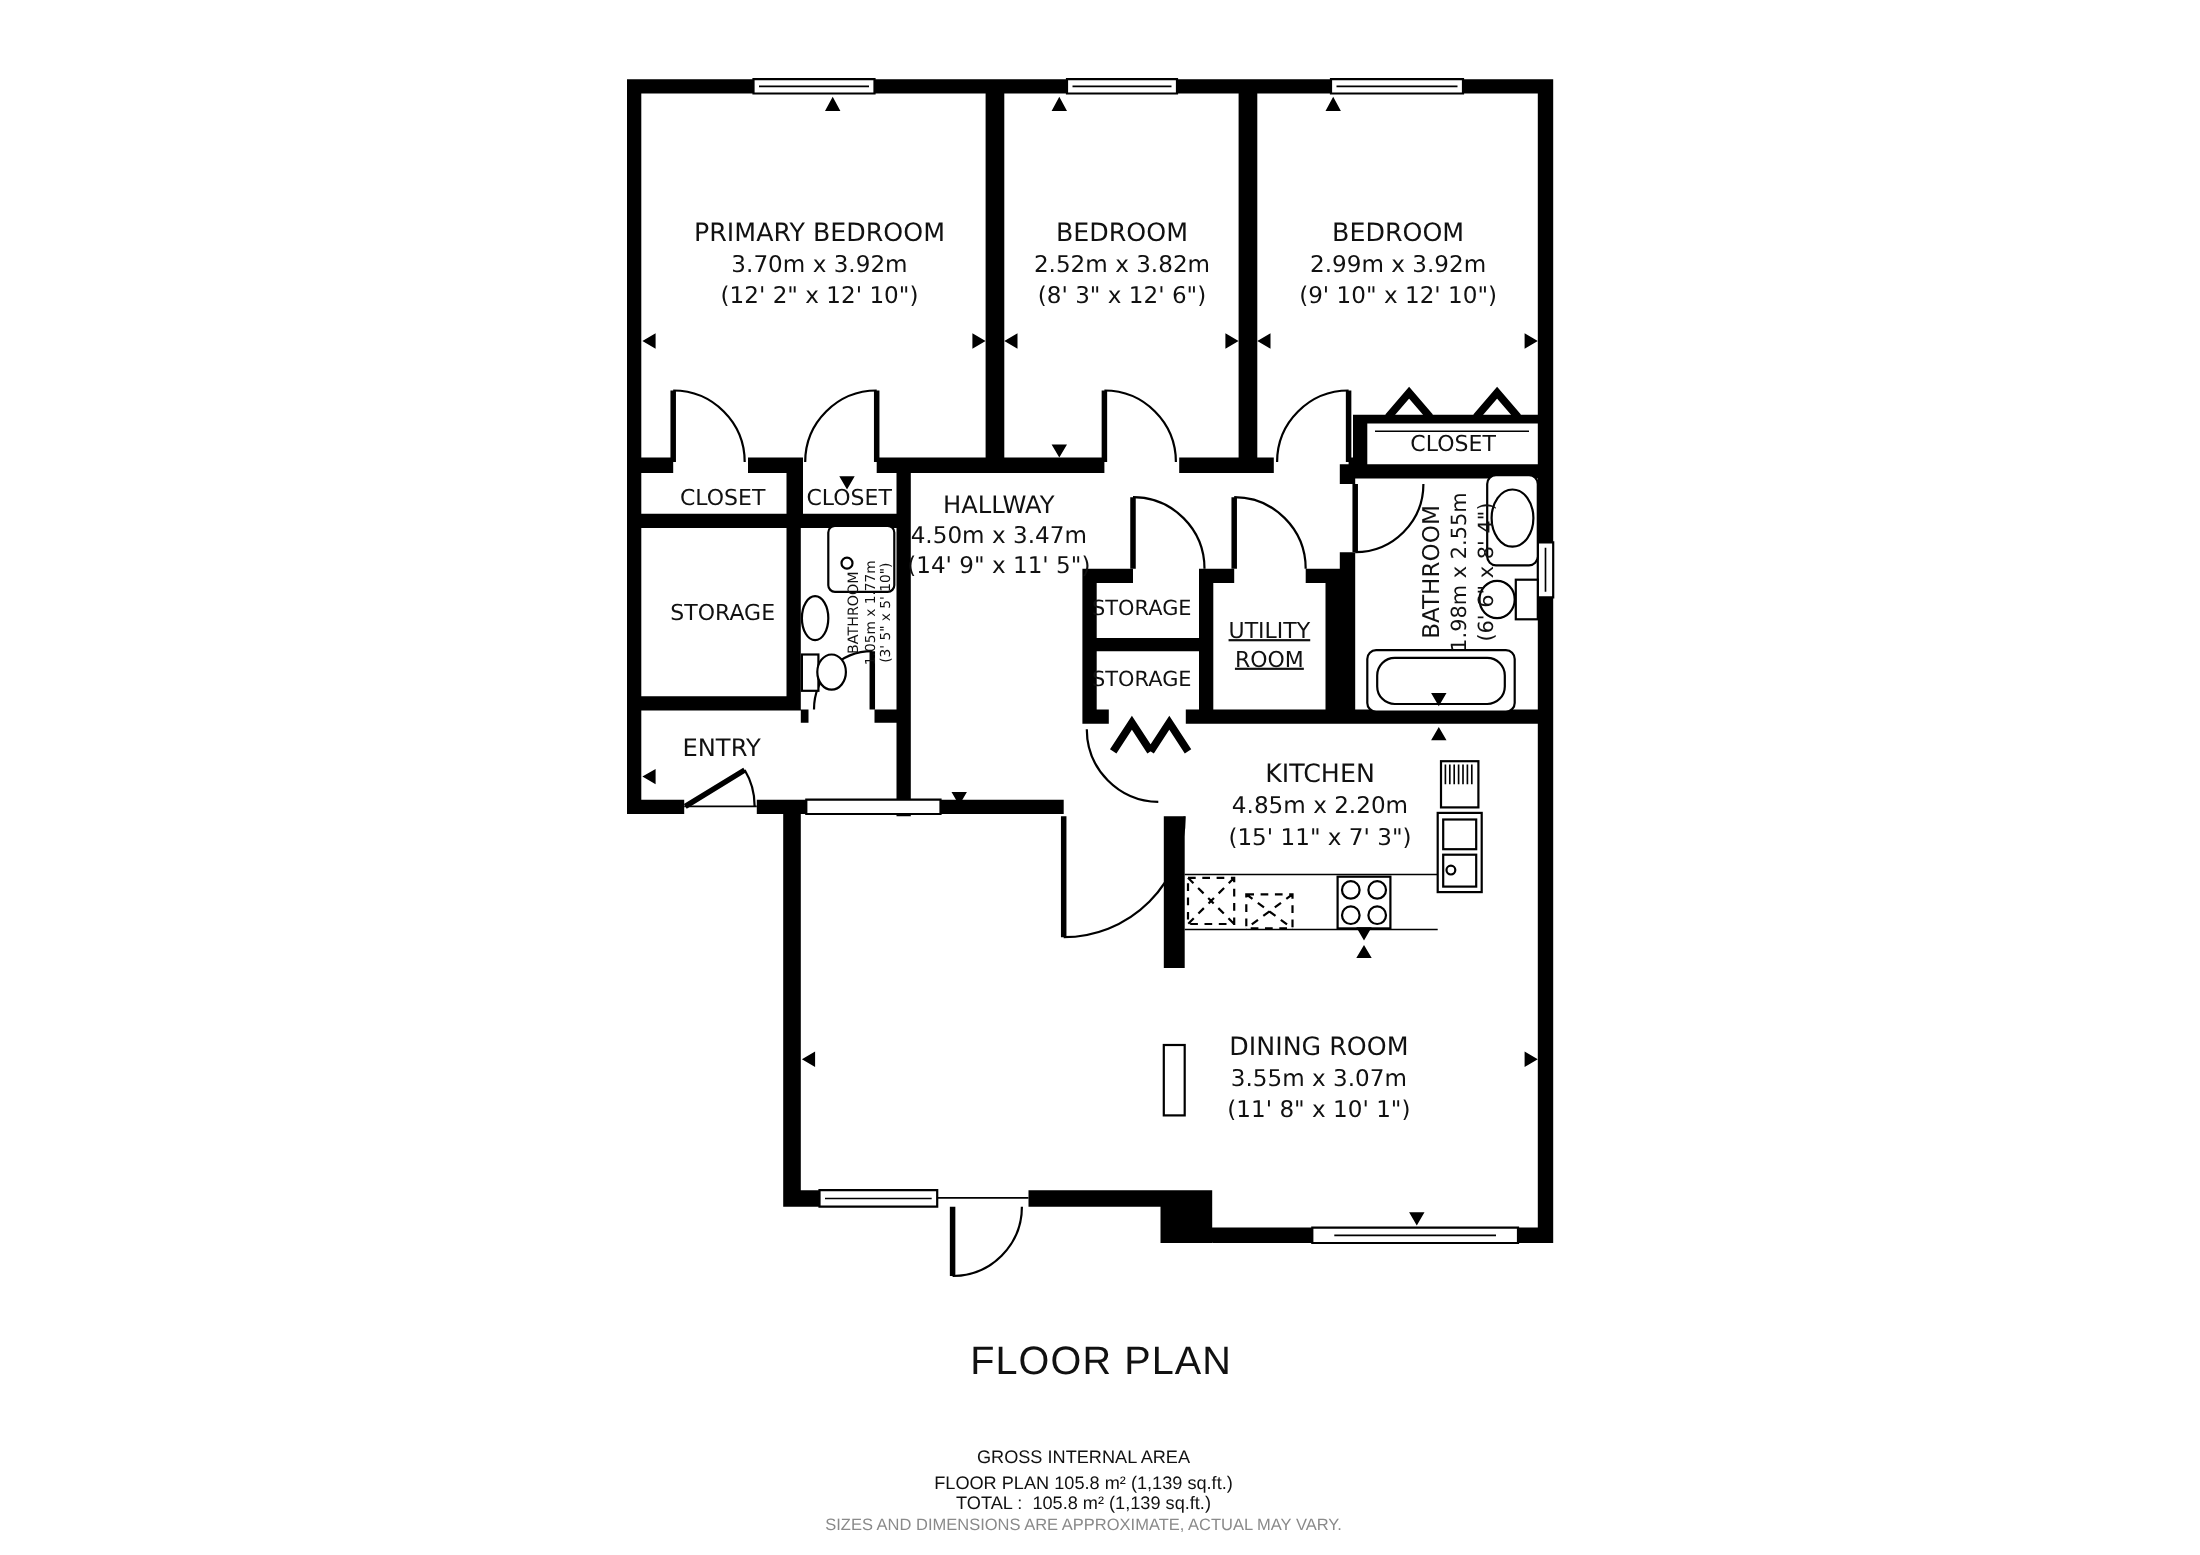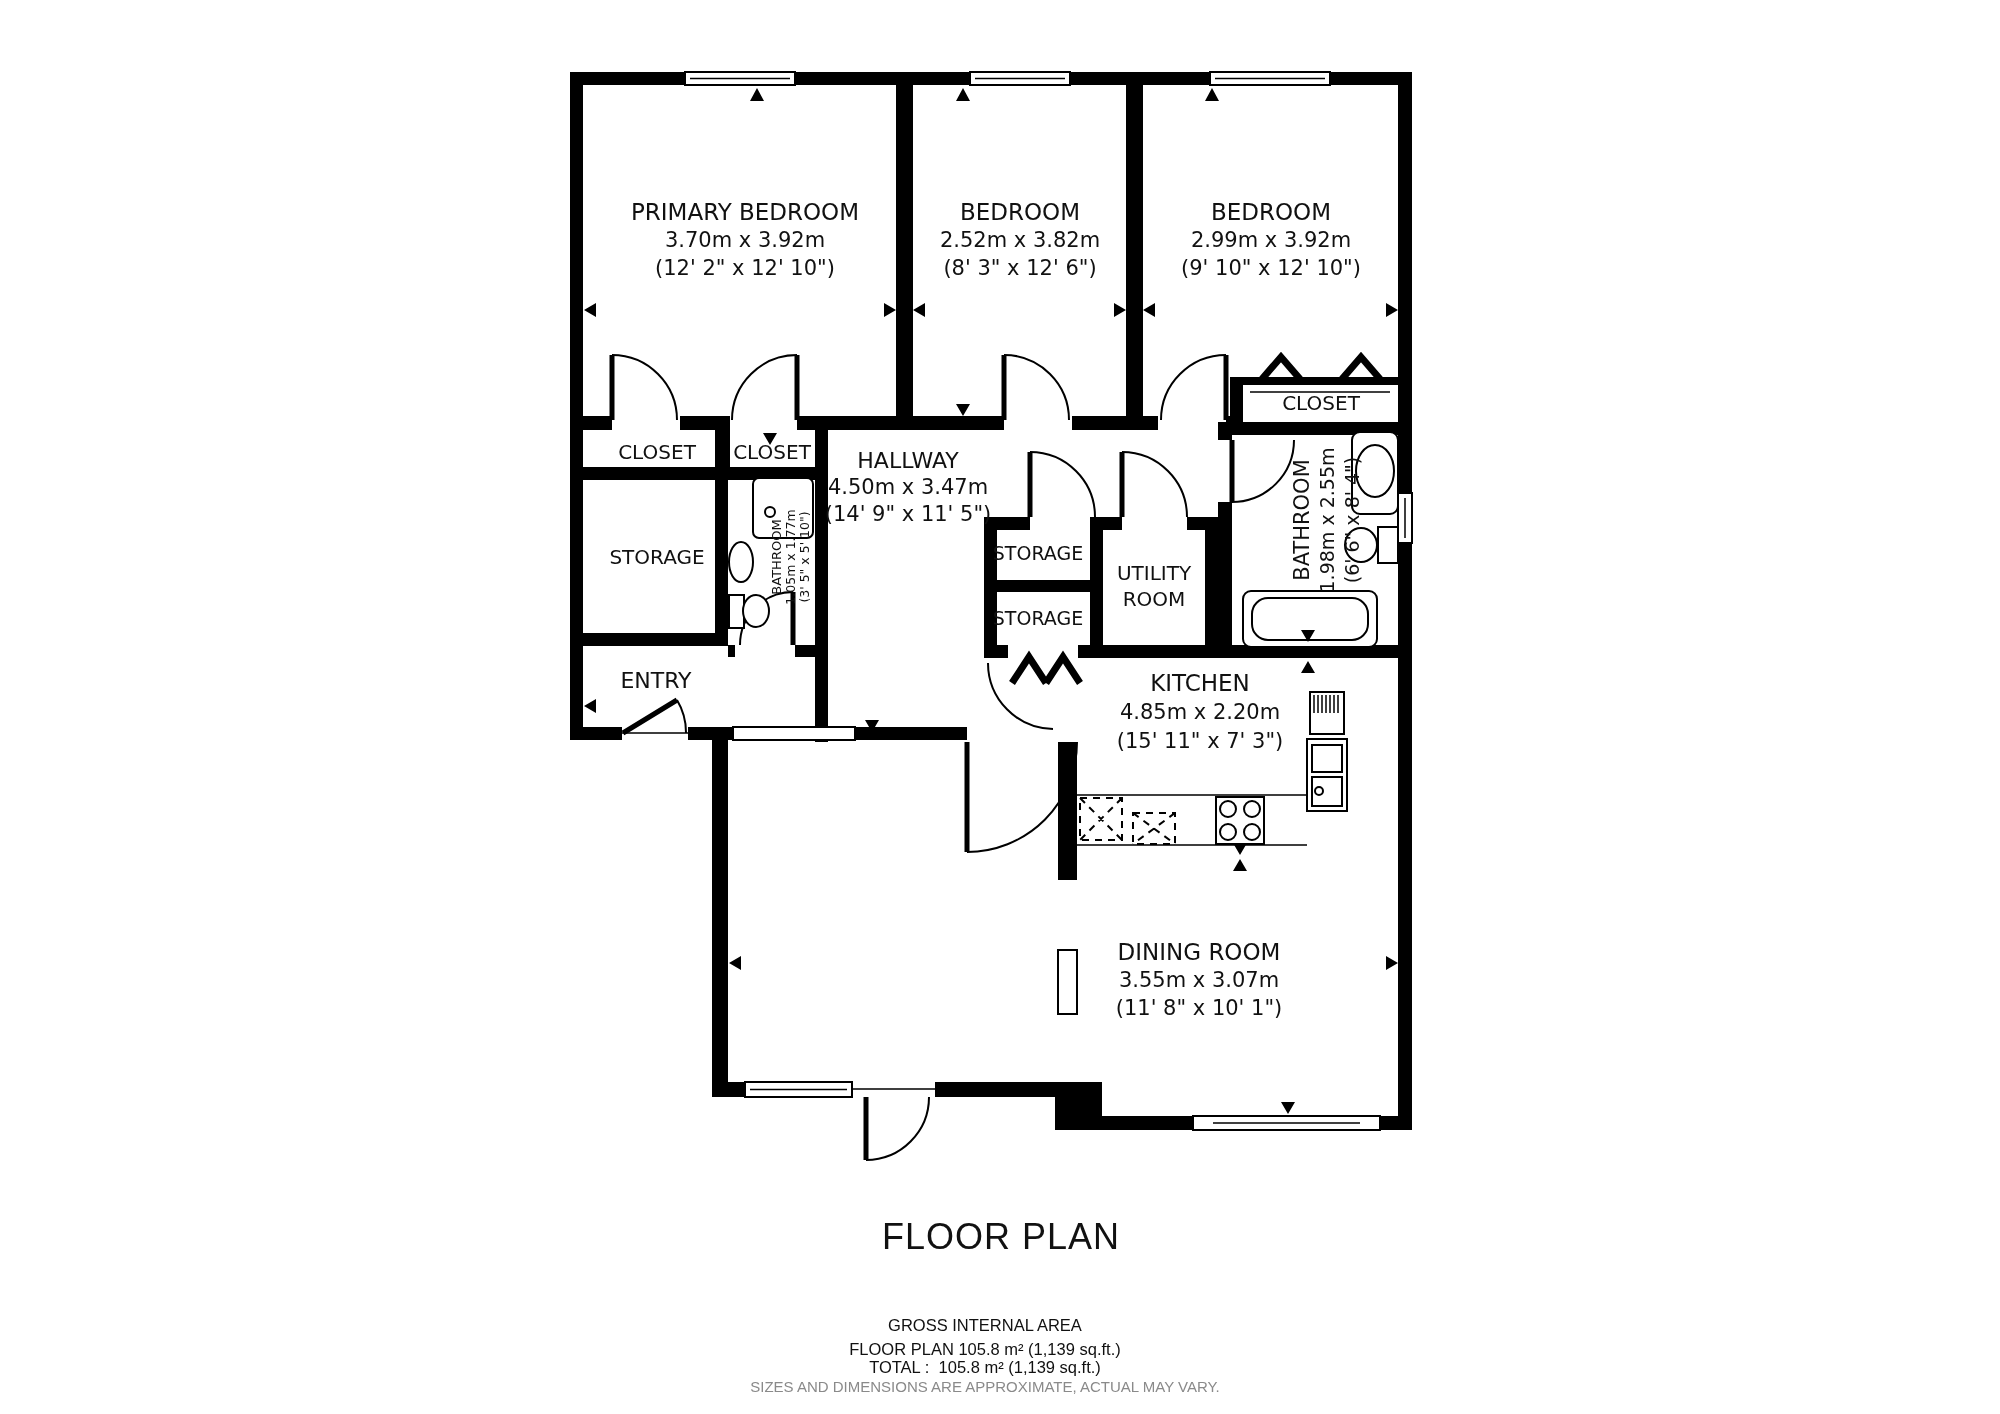--- a/index.html
+++ b/index.html
@@ -158,21 +158,21 @@
     <div class="rdim">2.99m x 3.92m</div>
     <div class="rdim">(9' 10" x 12' 10")</div>
   </div>
 
   <div class="lbl" style="left:908px;top:487px;line-height:27px;">
     <div class="rname" style="font-size:22px;">HALLWAY</div>
     <div class="rdim">4.50m x 3.47m</div>
     <div class="rdim">(14' 9" x 11' 5")</div>
   </div>
 
-  <div class="lbl" style="left:1200px;top:712px;line-height:29px;">
+  <div class="lbl" style="left:1200px;top:733px;line-height:29px;">
     <div class="rname">KITCHEN</div>
     <div class="rdim">4.85m x 2.20m</div>
     <div class="rdim">(15' 11" x 7' 3")</div>
   </div>
 
 
   <div class="lbl" style="left:1199px;top:980px;">
     <div class="rname">DINING ROOM</div>
     <div class="rdim">3.55m x 3.07m</div>
     <div class="rdim">(11' 8" x 10' 1")</div>
@@ -191,21 +191,21 @@
   <div class="lbl small" style="left:657px;top:557px;">
     <div class="rname">STORAGE</div>
   </div>
   <div class="lbl small" style="left:1038px;top:553px;">
     <div class="rname" style="font-size:19px;">STORAGE</div>
   </div>
   <div class="lbl small" style="left:1038px;top:618px;">
     <div class="rname" style="font-size:19px;">STORAGE</div>
   </div>
 
-  <div class="lbl small wrap" style="left:1154px;top:586px;">
+  <div class="lbl small wrap" style="left:1154px;top:586px;text-decoration:underline;">
     <div class="rname">UTILITY ROOM</div>
   </div>
 
   <div class="lbl small" style="left:656px;top:681px;">
     <div class="rname" style="font-size:22px;">ENTRY</div>
   </div>
 
   <div class="vlabel tiny" style="left:791px;top:557px;">
     <div class="rname">BATHROOM</div>
     <div class="rdim">1.05m x 1.77m</div>

